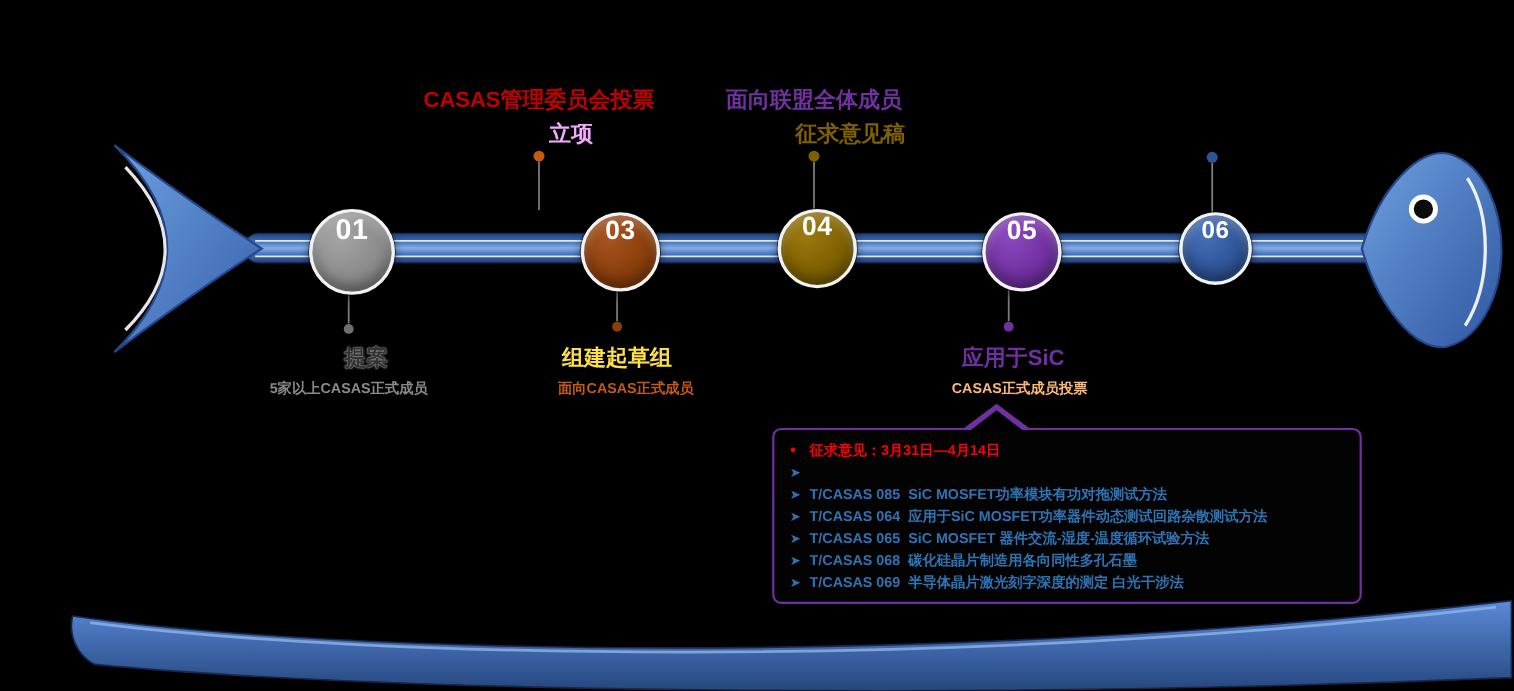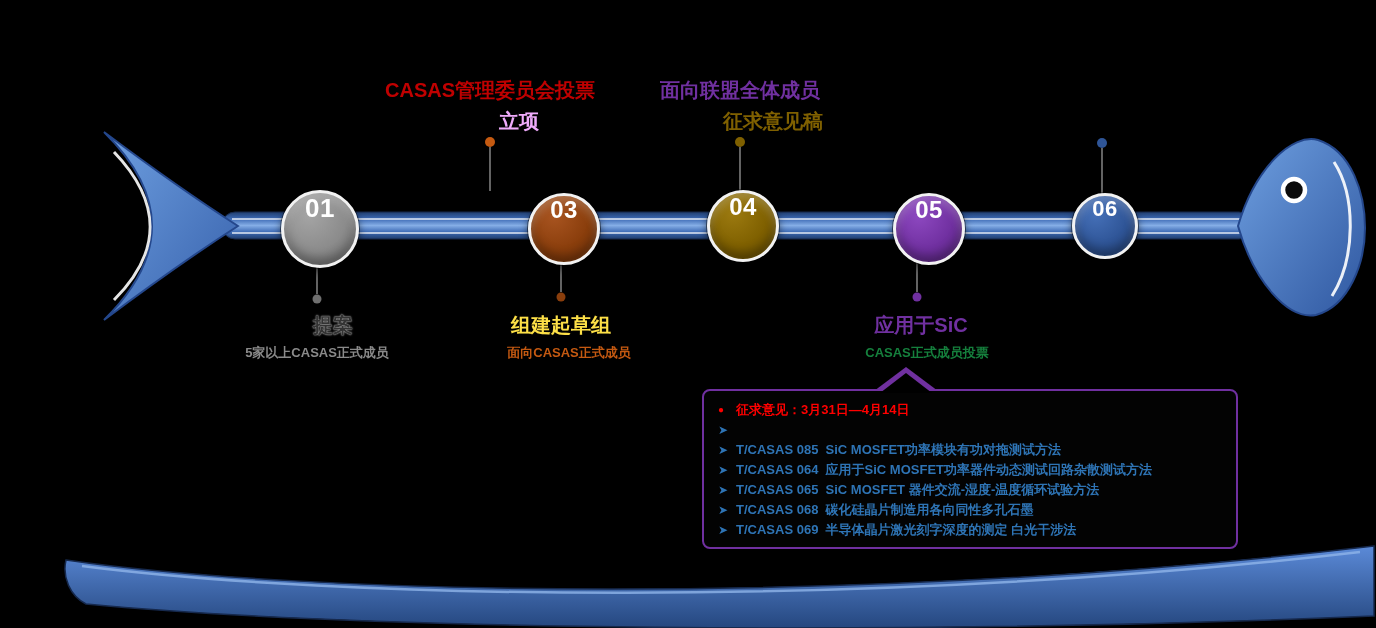--- a/index.html
+++ b/index.html
@@ -36,21 +36,21 @@
   .t-sub{font-size:13px;font-weight:bold;}
   .note-red{color:#C00000;}
   .title-orange{color:#f0abfc;margin-left:29px;}
   .note-purple{color:#7030A0;}
   .title-olive{color:#7F6000;}
   .title-dark{color:#333333;text-shadow:0 0 2px rgba(255,255,255,.7),0 0 1px rgba(255,255,255,.5);}
   .sub-gray{color:#8a8a8a;}
   .title-blue{color:#fde047;}
   .sub-orange{color:#C45911;}
   .title-purple{color:#7030A0;}
-  .sub-purple{color:#15803d;}
+  .sub-purple{color:#fdba74;}
   
   .callout{
     position:absolute;left:702px;top:389px;width:536px;height:160px;
     border:2px solid #7030A0;border-radius:8px;background:rgba(10,10,10,.35);
     padding:9px 14px;box-sizing:border-box;z-index:2;
   }
   .callout-pointer-outer{
     position:absolute;left:874px;top:367px;width:0;height:0;z-index:2;
     border-left:32px solid transparent;border-right:32px solid transparent;
     border-bottom:24px solid #7030A0;

